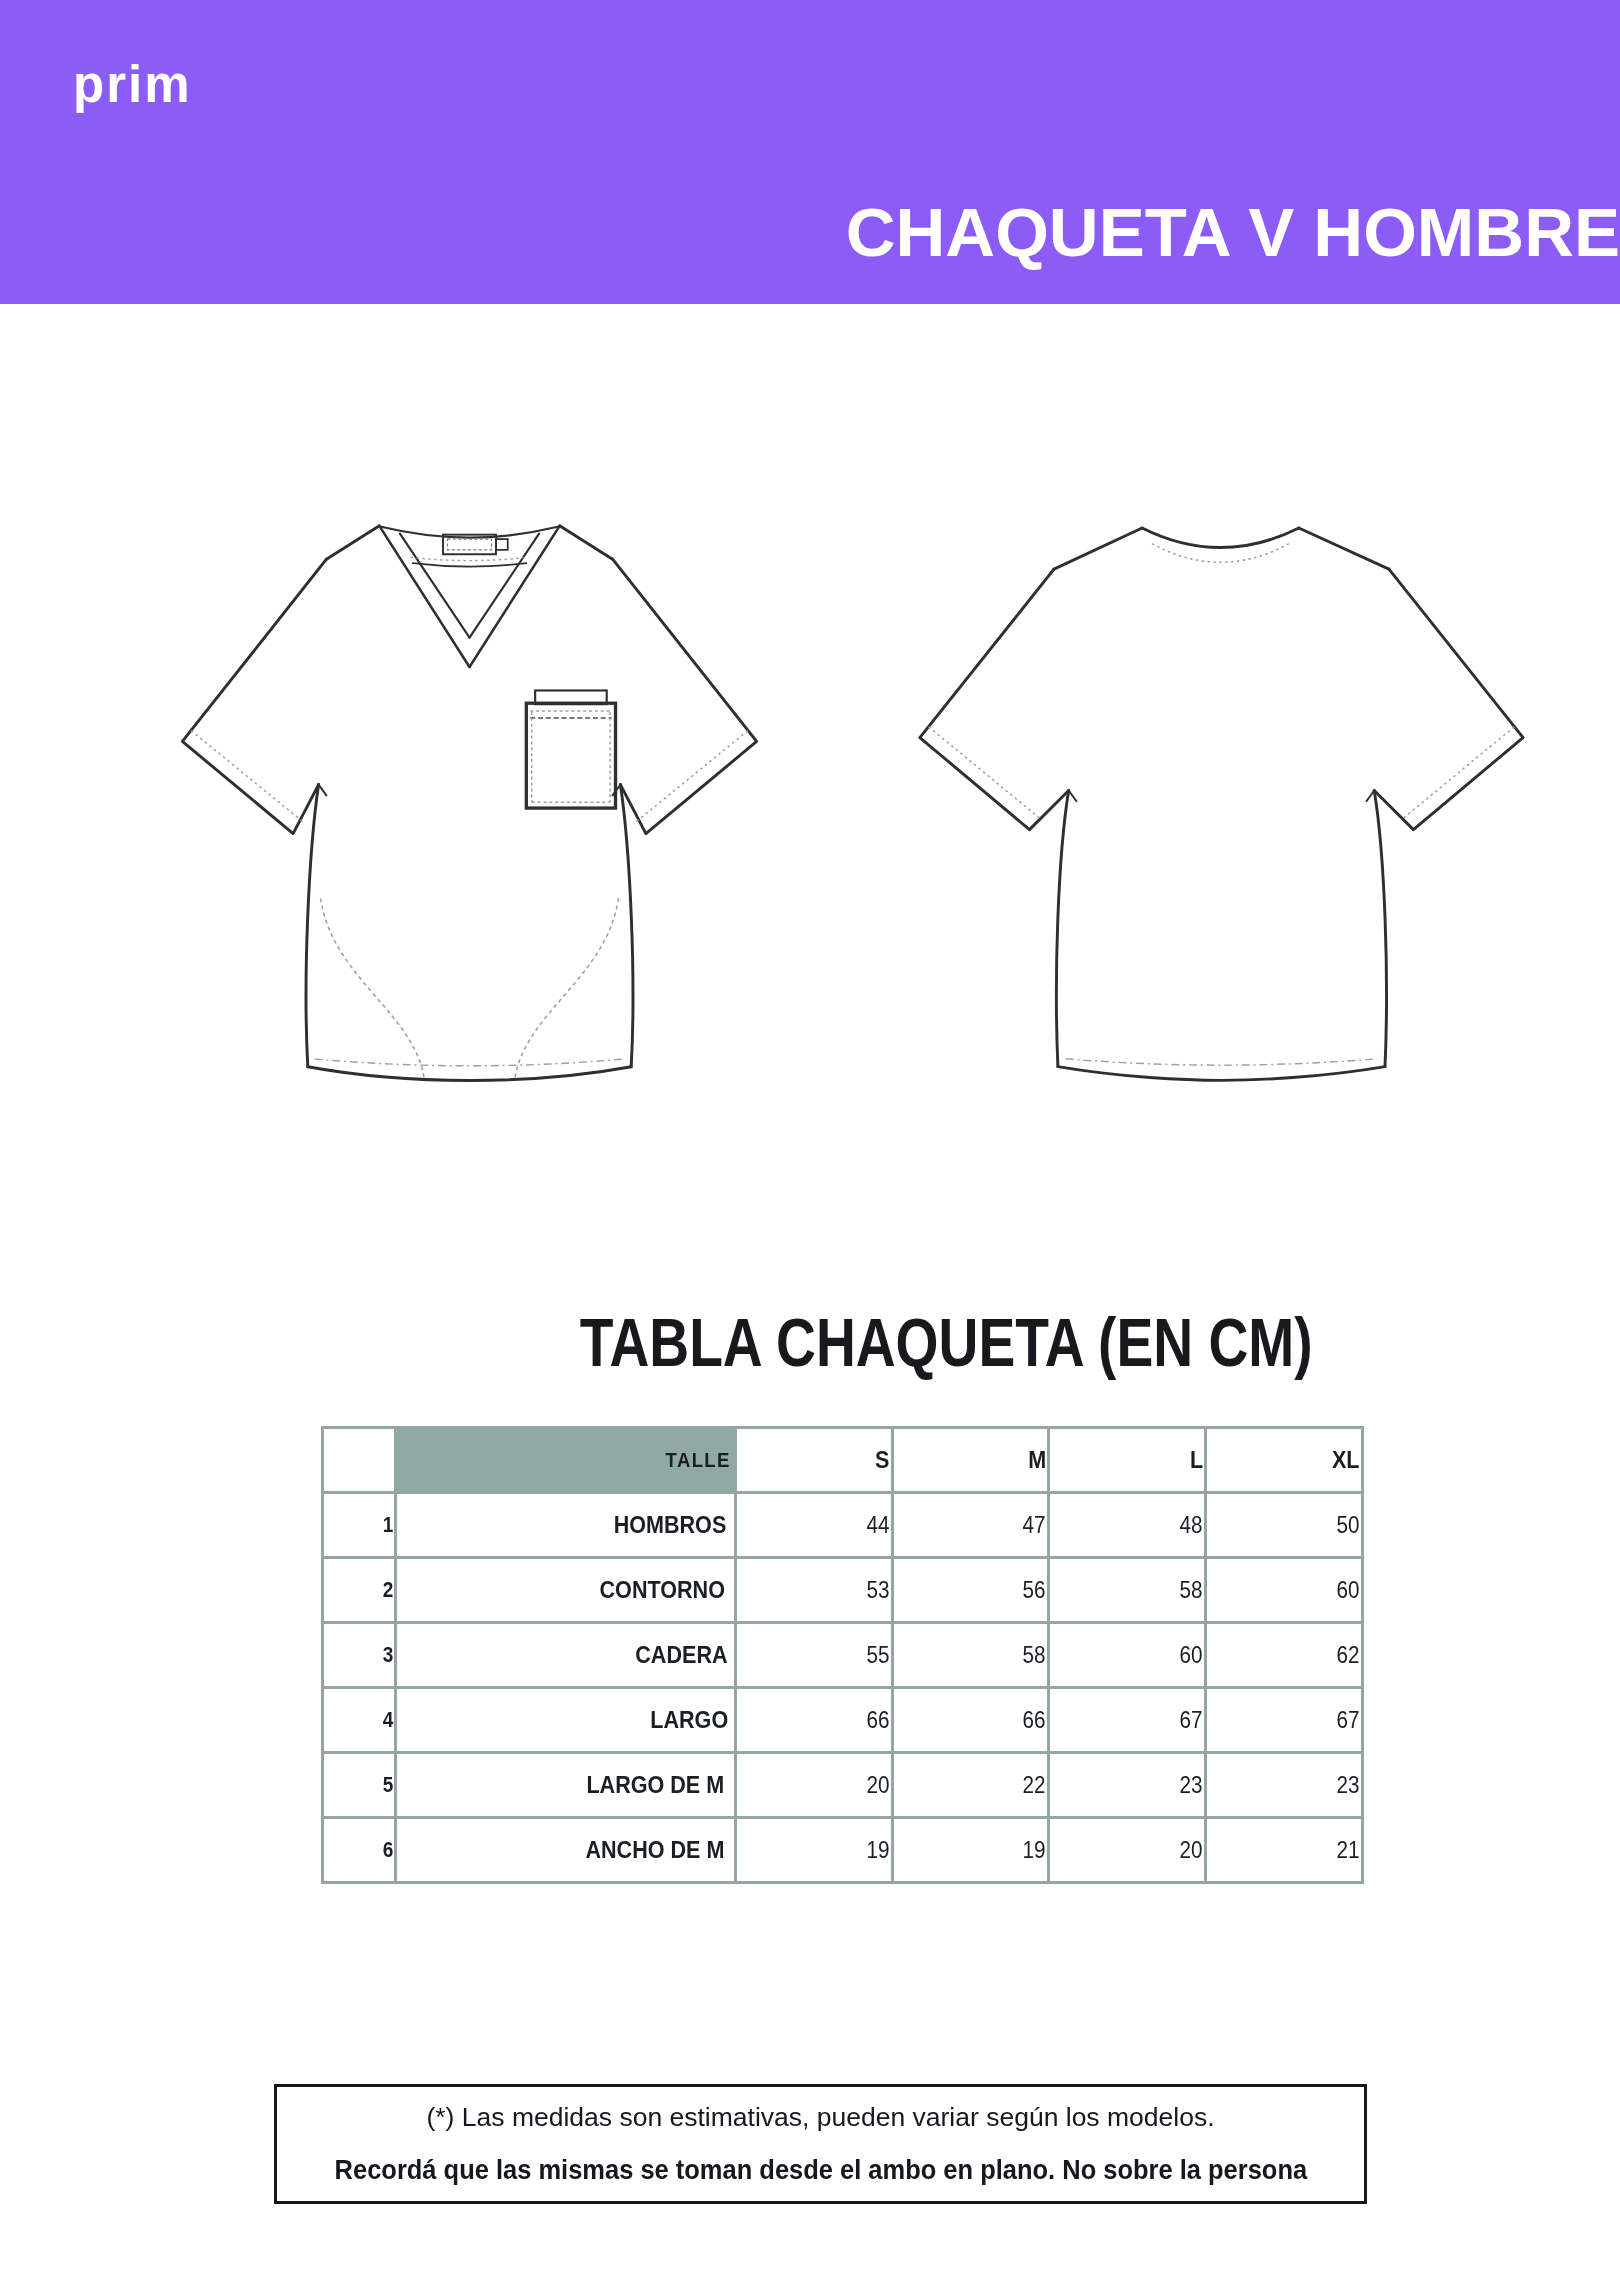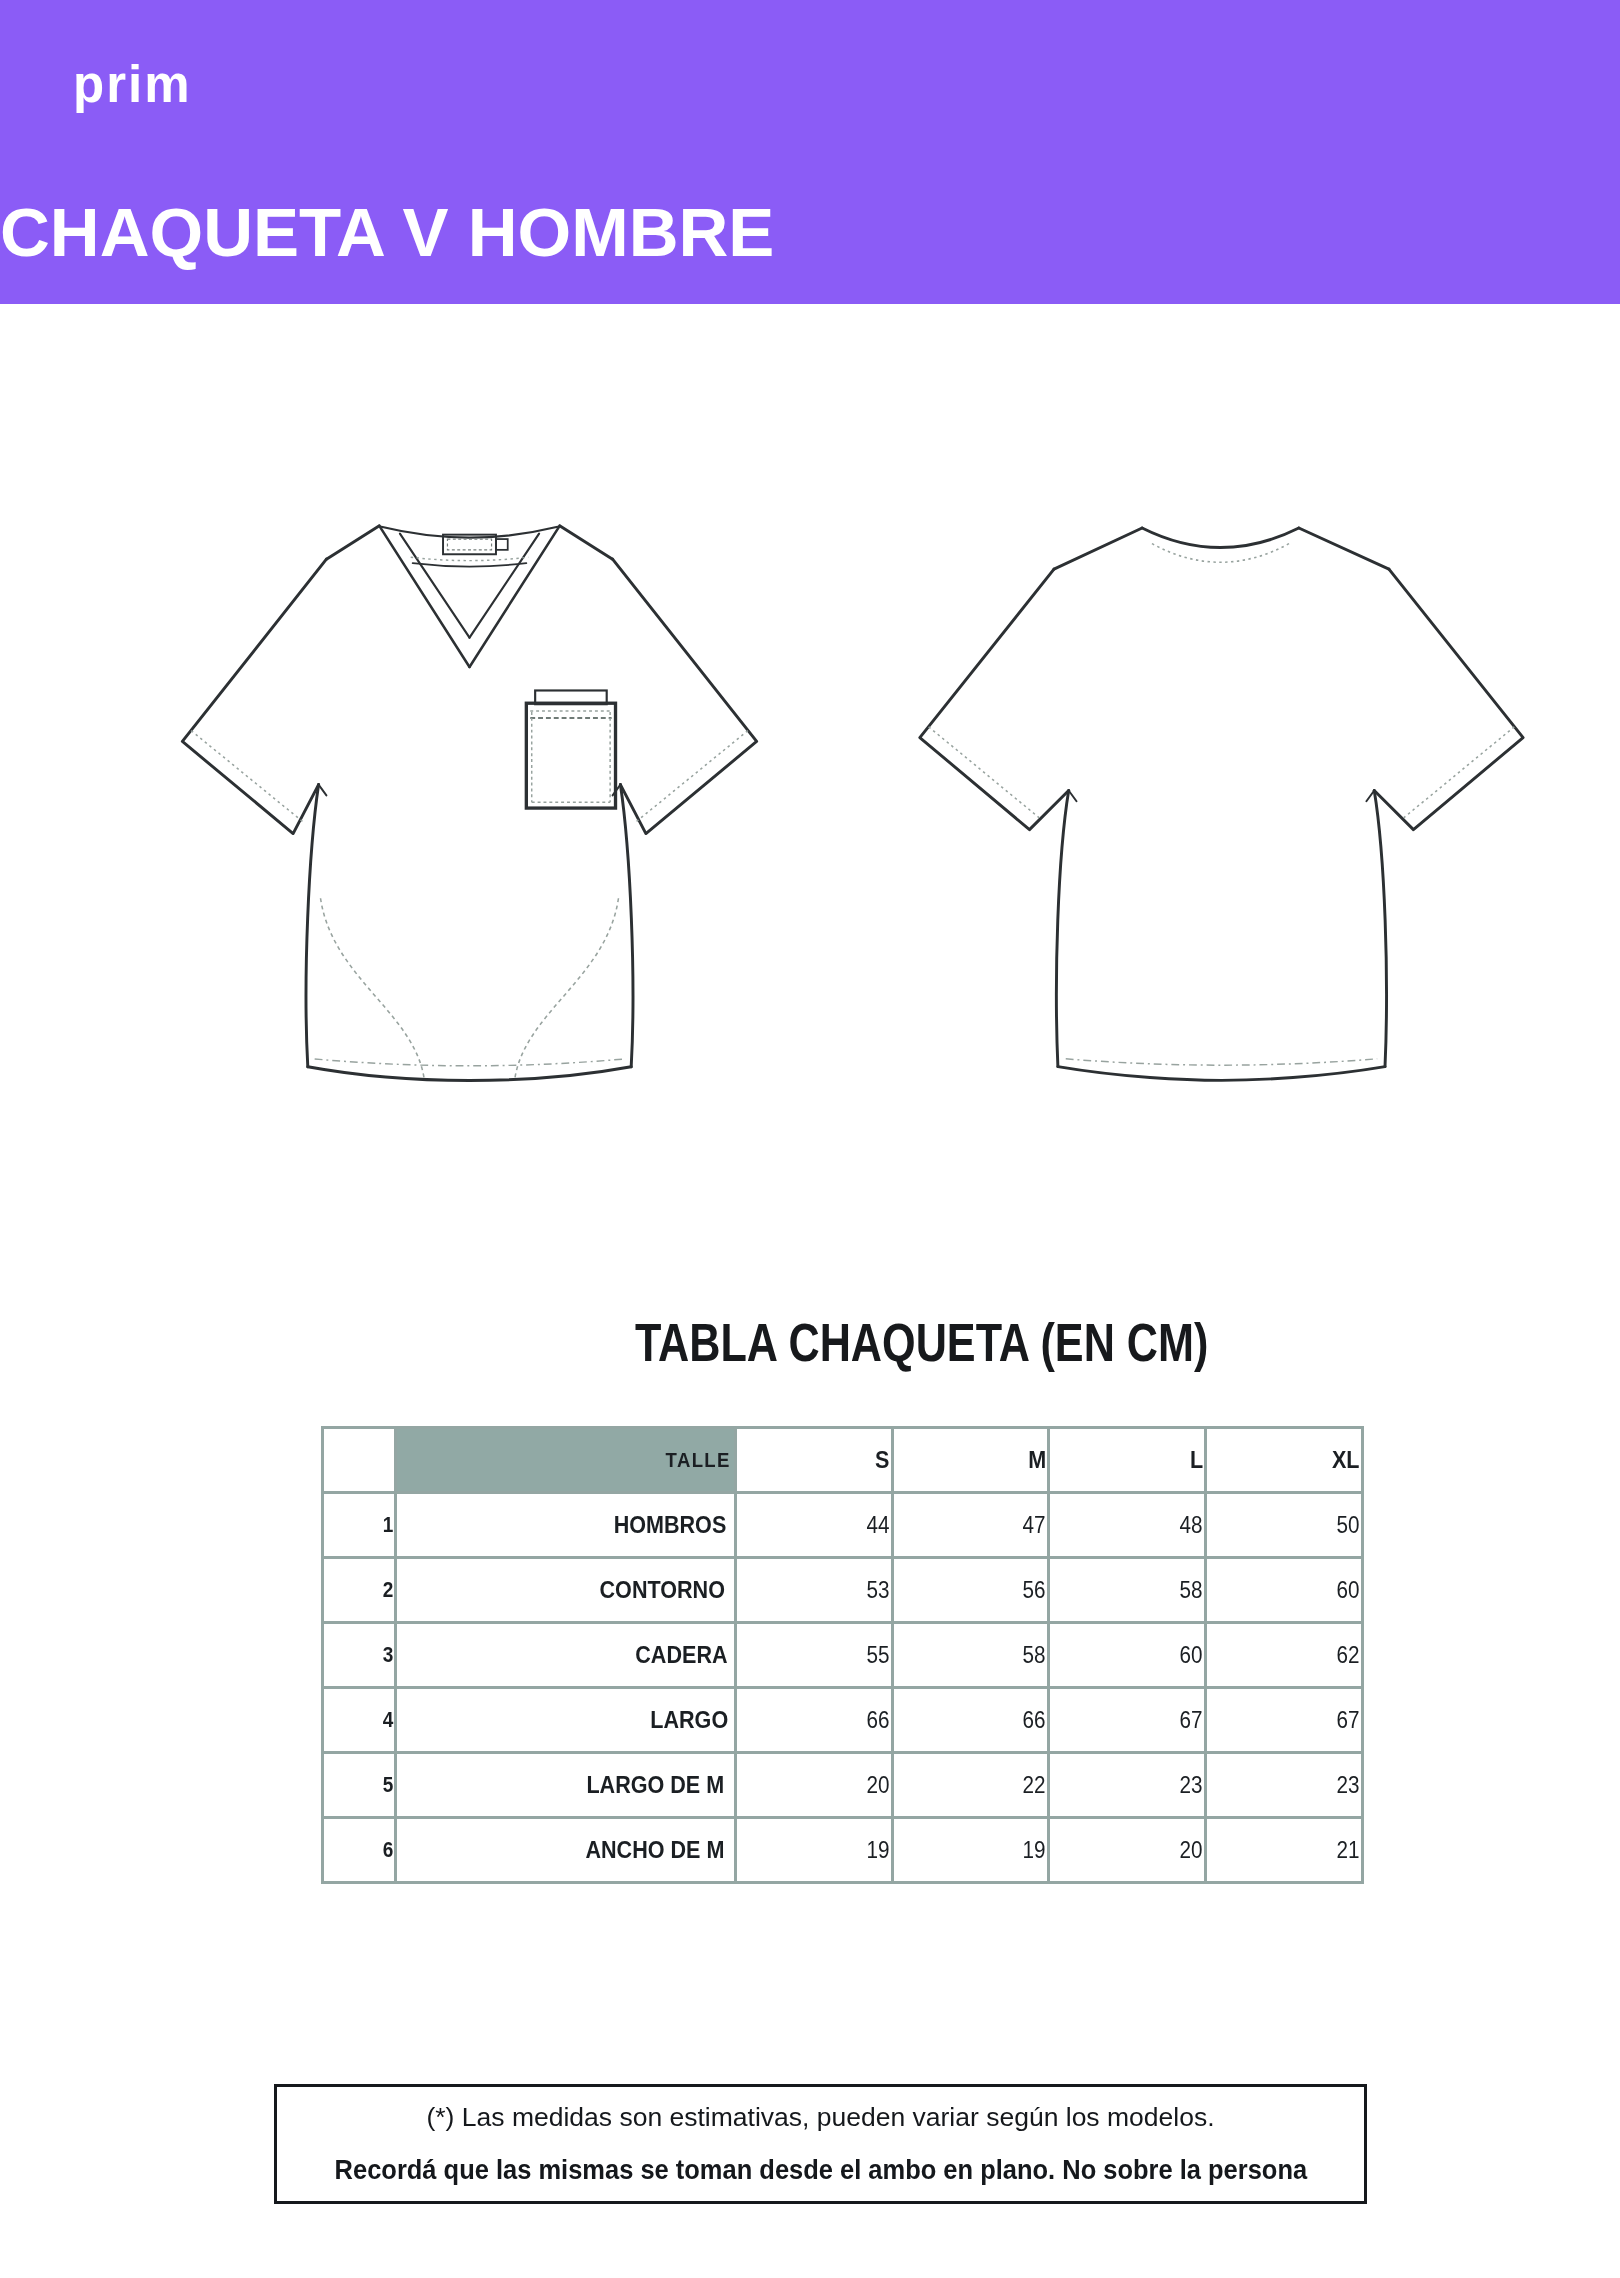--- a/index.html
+++ b/index.html
@@ -17,38 +17,38 @@
     position:absolute;top:0;left:0;width:100%;height:304px;
     background:#91a9a5;
   }
   .brand-logo{
     position:absolute;left:73px;top:59px;
     font-size:51px;font-weight:bold;color:#ffffff;
     letter-spacing:2px;line-height:1;
   }
   .page-title{
     position:absolute;top:198px;left:0;width:100%;margin:0;
-    text-align:left;
+    text-align:right;
     font-size:69px;font-weight:bold;color:#ffffff;
     line-height:69px;letter-spacing:0px;
   }
 
   
   .figures{
     position:absolute;top:518px;left:0;width:100%;
     display:flex;justify-content:center;align-items:flex-start;
     gap:118px;padding-left:54px;box-sizing:border-box;
   }
   .figures svg{display:block;}
 
   
   .table-title{
     position:absolute;top:1308px;left:321px;width:1043px;margin:0;
     text-align:center;text-indent:88px;
-    font-size:54px;font-weight:bold;color:#17191c;line-height:69px;
+    font-size:69px;font-weight:bold;color:#17191c;line-height:69px;
     white-space:nowrap;
   }
   .cond80{display:inline-block;transform:scaleX(0.80);transform-origin:center;}
   .cond88{display:inline-block;transform:scaleX(0.88);transform-origin:center;}
   .cond90{display:inline-block;transform:scaleX(0.90);transform-origin:center;}
   .cond93{display:inline-block;transform:scaleX(0.93);transform-origin:center;}
 
   table.size-table{
     position:absolute;top:1426px;left:321px;width:1043px;
     border-collapse:collapse;table-layout:fixed;

